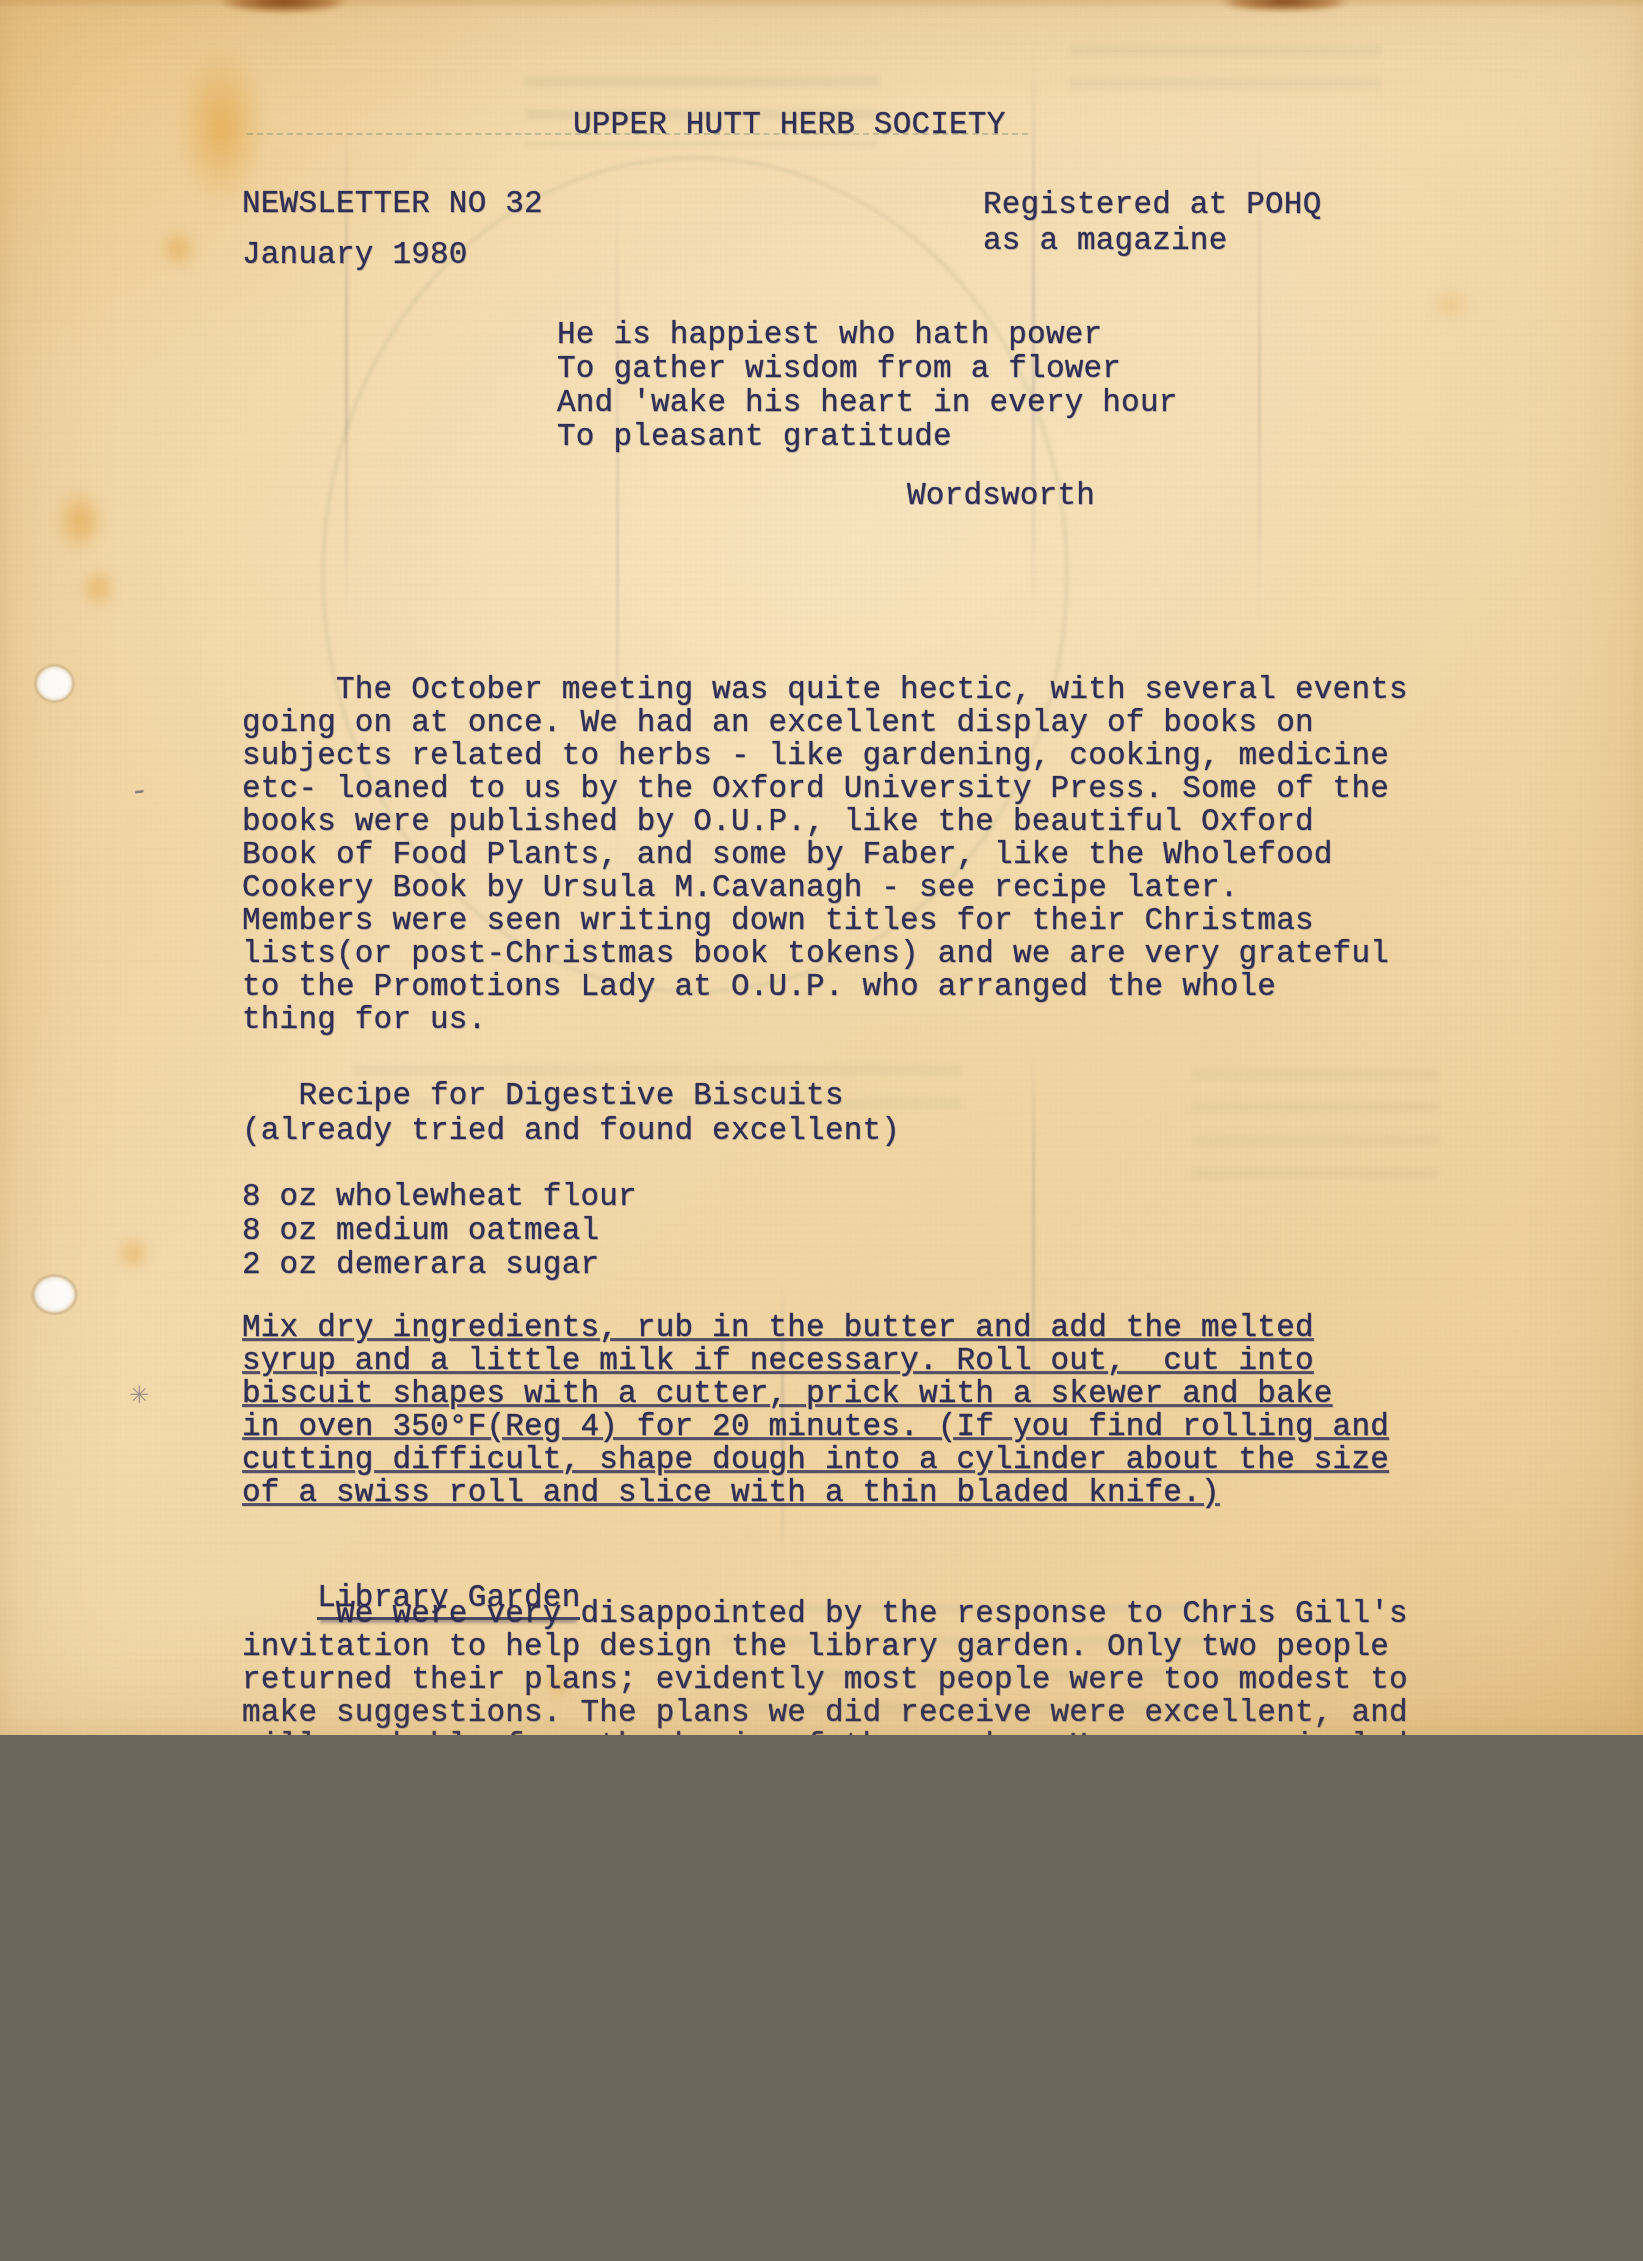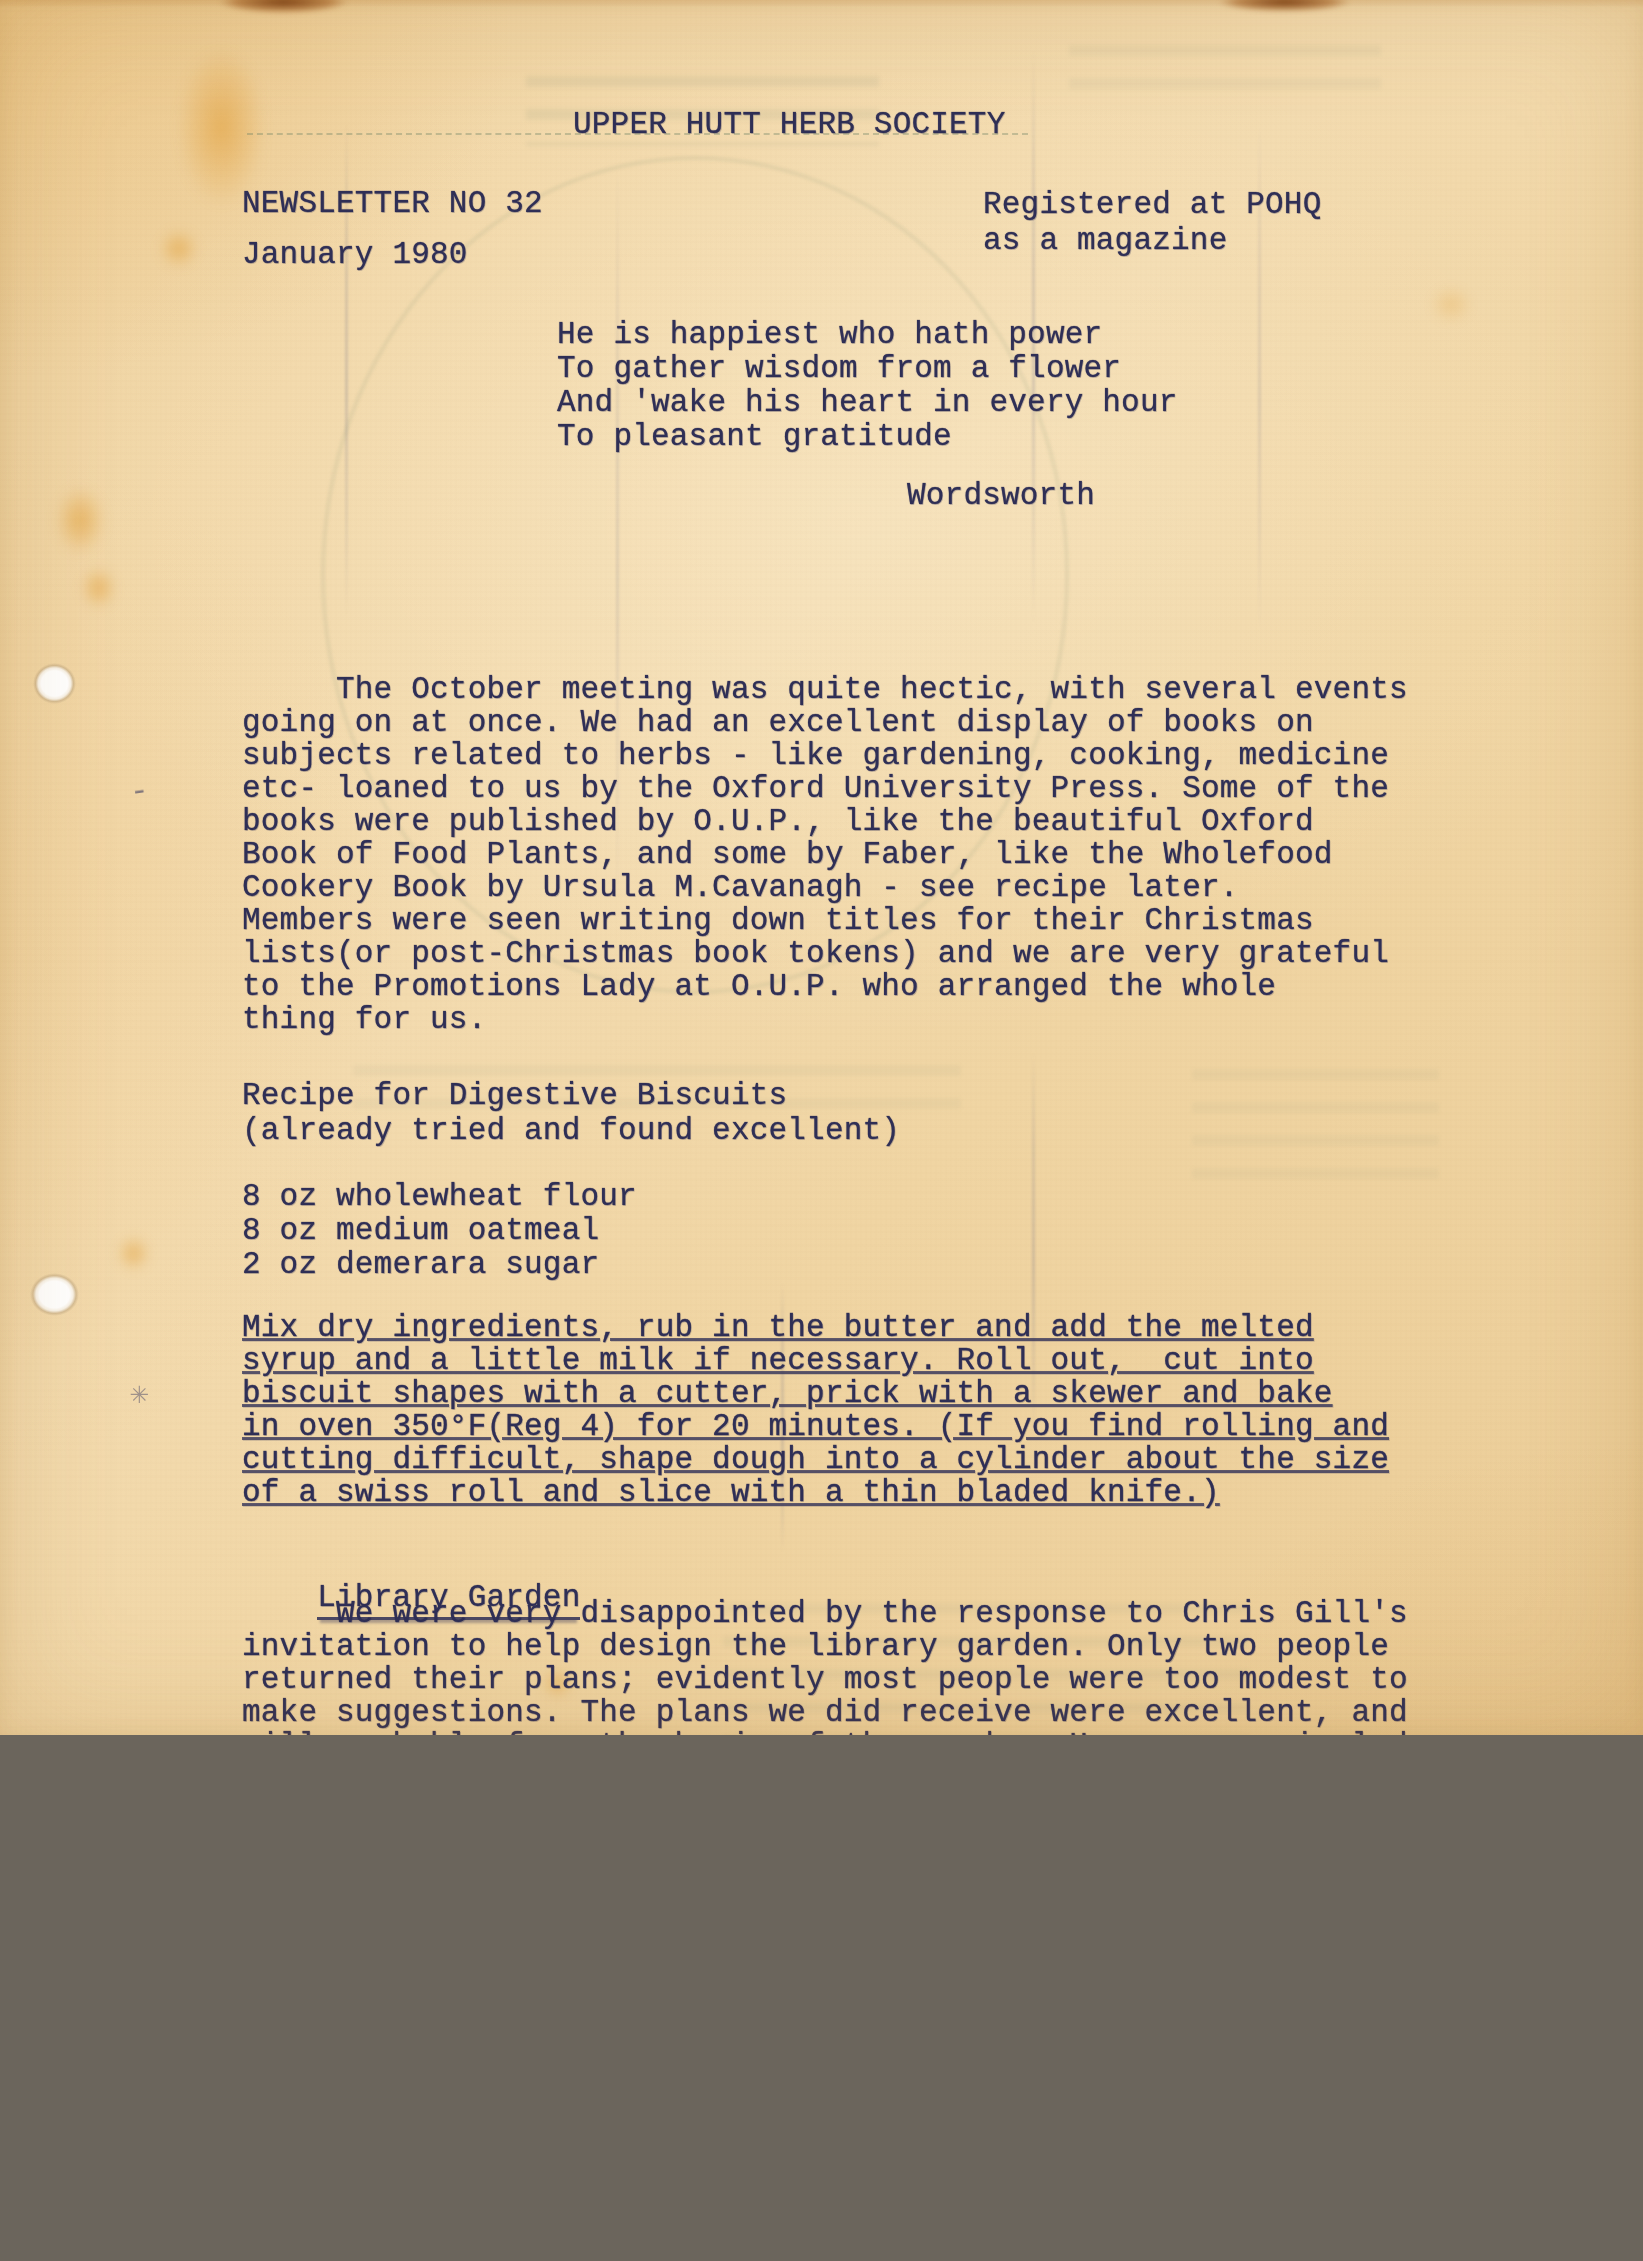--- a/index.html
+++ b/index.html
@@ -125,21 +125,21 @@
 etc- loaned to us by the Oxford University Press. Some of the
 books were published by O.U.P., like the beautiful Oxford
 Book of Food Plants, and some by Faber, like the Wholefood
 Cookery Book by Ursula M.Cavanagh - see recipe later.
 Members were seen writing down titles for their Christmas
 lists(or post-Christmas book tokens) and we are very grateful
 to the Promotions Lady at O.U.P. who arranged the whole
 thing for us.</div>
   <div class="mark" style="left:130px; top:774px; transform:rotate(-8deg);">-</div>
 
-  <div class="tw lh42" style="left:242px; top:1078px;">Recipe for Digestive Biscuits
+  <div class="tw lh42" style="left:242px; top:1078px;text-align:center;">Recipe for Digestive Biscuits
 (already tried and found excellent)</div>
   <div class="tw lh41" style="left:242px; top:1180px;">8 oz wholewheat flour
 8 oz medium oatmeal
 2 oz demerara sugar</div>
   <div class="tw" style="left:242px; top:1311px;text-decoration:underline;">Mix dry ingredients, rub in the butter and add the melted
 syrup and a little milk if necessary. Roll out,  cut into
 biscuit shapes with a cutter, prick with a skewer and bake
 in oven 350°F(Reg 4) for 20 minutes. (If you find rolling and
 cutting difficult, shape dough into a cylinder about the size
 of a swiss roll and slice with a thin bladed knife.)</div>

